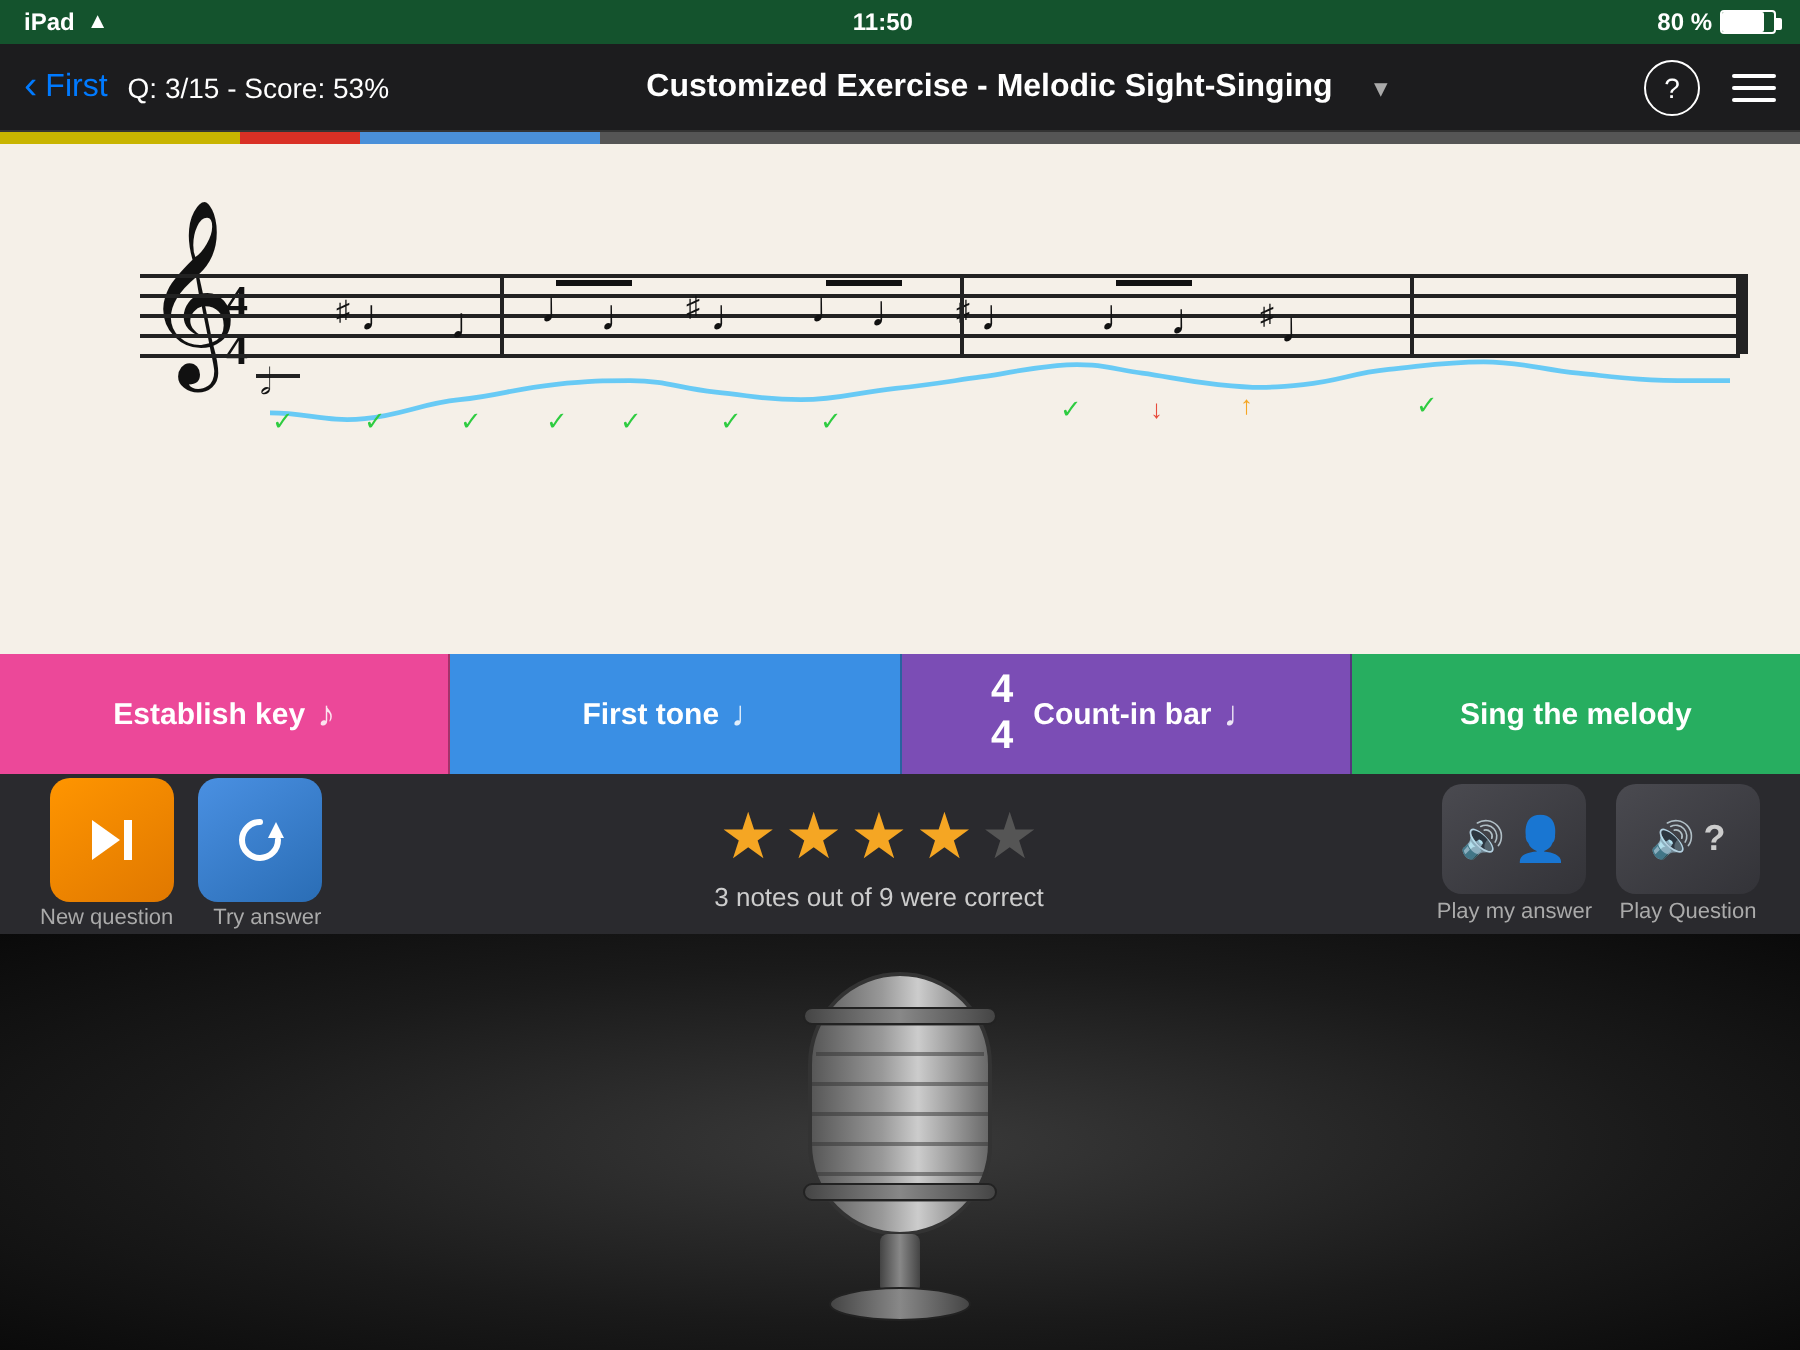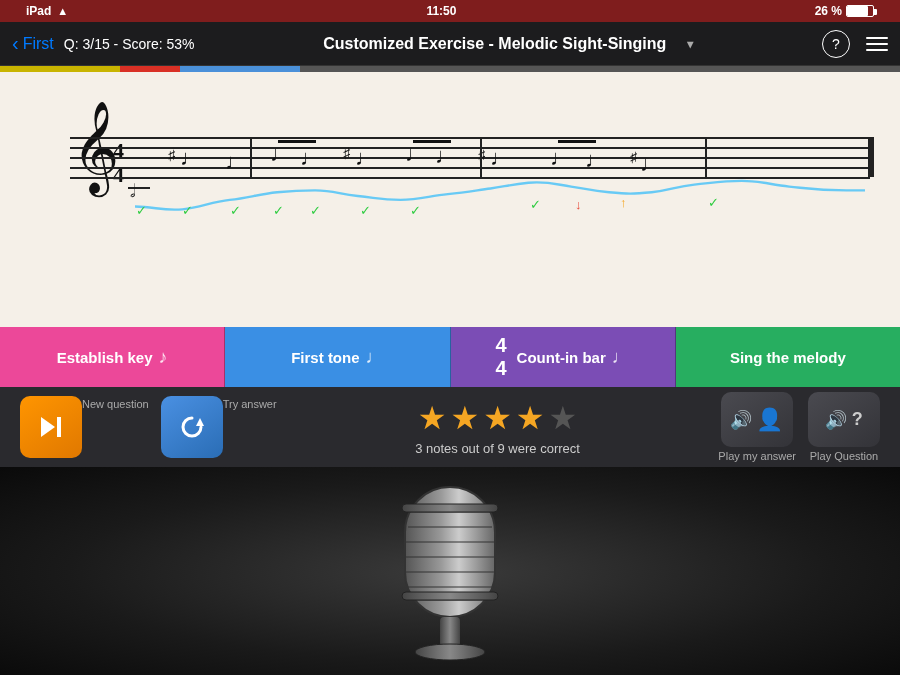--- a/index.html
+++ b/index.html
@@ -1,25 +1,25 @@
 <!DOCTYPE html>
 <html><head>
   <meta charset="utf-8">
   <style>
     * { margin: 0; padding: 0; box-sizing: border-box; }
     body { width: 900px; height: 675px; overflow: hidden; font-family: -apple-system, 'Helvetica Neue', Arial, sans-serif; background: #000; }
 
     
     #status-bar {
-      background: #7f1d1d;
+      background: #14532d;
       height: 22px;
       display: flex;
       align-items: center;
       justify-content: space-between;
-      padding: 0 26px;
+      padding: 0 12px;
       color: #fff;
       font-size: 12px;
       font-weight: 600;
     }
     .status-left { display: flex; align-items: center; gap: 6px; }
     .status-center { font-weight: 600; }
     .status-right { display: flex; align-items: center; gap: 4px; }
     .wifi-icon { font-size: 11px; }
     .battery-bar {
       width: 28px; height: 12px; border: 1.5px solid #fff; border-radius: 2px; position: relative; display: inline-block;
@@ -159,21 +159,21 @@
       display: flex; align-items: center; justify-content: center;
       cursor: pointer;
       flex-shrink: 0;
     }
     .ctrl-btn-label {
       color: #aaa;
       font-size: 11px;
       text-align: center;
       margin-top: 2px;
     }
-    .ctrl-btn-wrap { display: flex; flex-direction: row; align-items: flex-start; }
+    .ctrl-btn-wrap { display: flex; flex-direction: column; align-items: flex-end; }
 
     
     .stars-section {
       flex: 1;
       display: flex;
       flex-direction: column;
       align-items: center;
       justify-content: center;
       gap: 4px;
     }
@@ -218,21 +218,21 @@
 </head>
 <body>
 
 <div id="status-bar">
   <div class="status-left">
     <span>iPad</span>
     <span class="wifi-icon">▲</span>
   </div>
   <div class="status-center">11:50</div>
   <div class="status-right">
-    <span>26 %</span>
+    <span>80 %</span>
     <div class="battery-bar">
       <div class="battery-fill"></div>
     </div>
   </div>
 </div>
 
 <div id="nav-bar">
   <div class="nav-back">
     <span class="nav-back-arrow">‹</span>
     <span>First</span>

